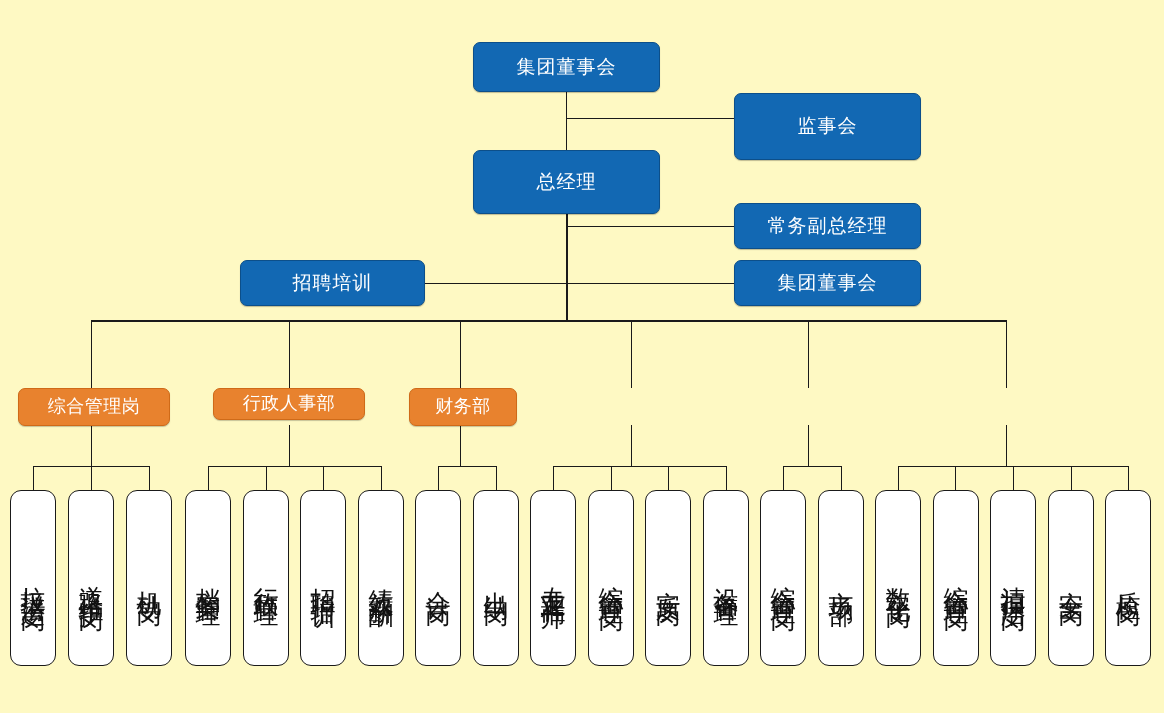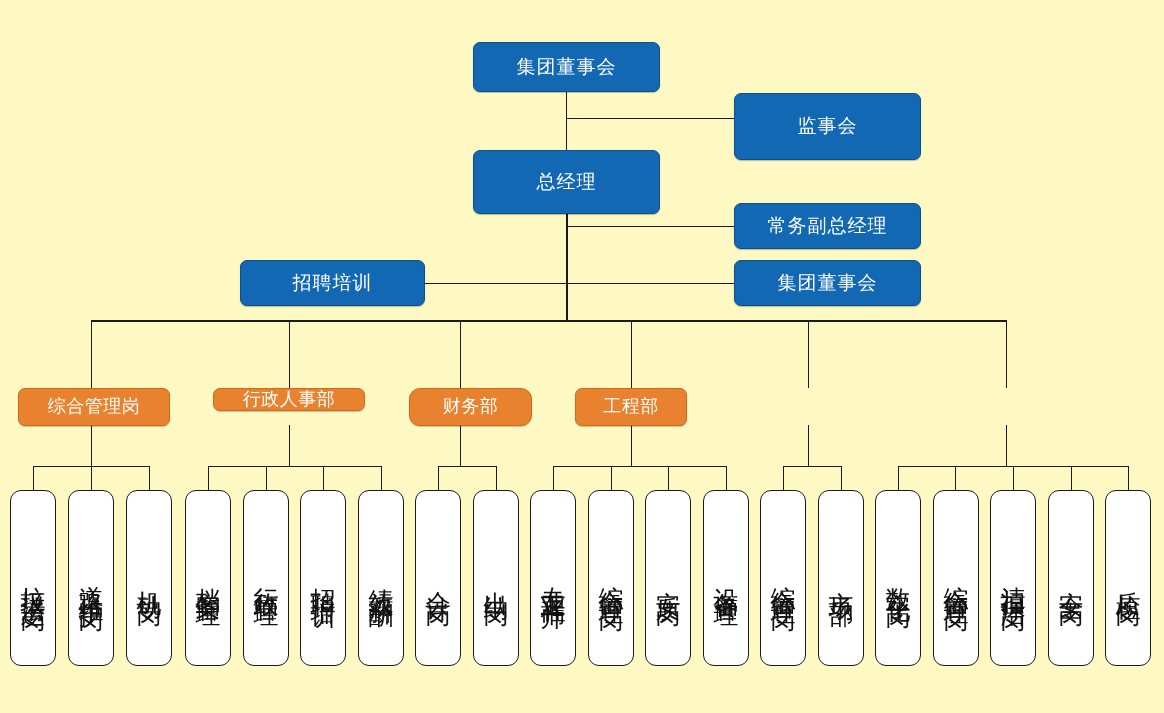--- a/index.html
+++ b/index.html
@@ -148,25 +148,24 @@
   <div class="node blue" style="left:473px; top:150px; width:187px; height:64px;">总经理</div>
 
   <div class="node blue" style="left:734px; top:203px; width:187px; height:46px;font-family:Liberation Serif, serif;">常务副总经理</div>
 
   <div class="node blue" style="left:734px; top:260px; width:187px; height:46px;">集团董事会</div>
 
   <div class="node blue" style="left:240px; top:260px; width:185px; height:46px;">招聘培训</div>
 
   <div class="node orange" style="left:18px; top:388px; width:152px; height:38px;">综合管理岗</div>
 
-  <div class="node orange" style="left:213px; top:388px; width:152px; height:23px;">行政人事部</div>
-
-  <div class="node orange" style="left:409px; top:388px; width:123px; height:38px;border-radius:11px;">财务部</div>
-
-  <div class="node orange" style="left:575px; top:388px; width:112px; height:38px;">工程部</div>
+  <div class="node orange" style="left:213px; top:388px; width:152px; height:32px;">行政人事部</div>
+
+  <div class="node orange" style="left:409px; top:388px; width:108px; height:38px;">财务部</div>
+
 
 
 
   <div class="leaf" style="left:10px; top:490px;">
     <span class="vtext">垃圾清运岗</span>
   </div>
   <div class="leaf" style="left:68px; top:490px;">
     <span class="vtext">道路维护岗</span>
   </div>
   <div class="leaf" style="left:126px; top:490px;">

